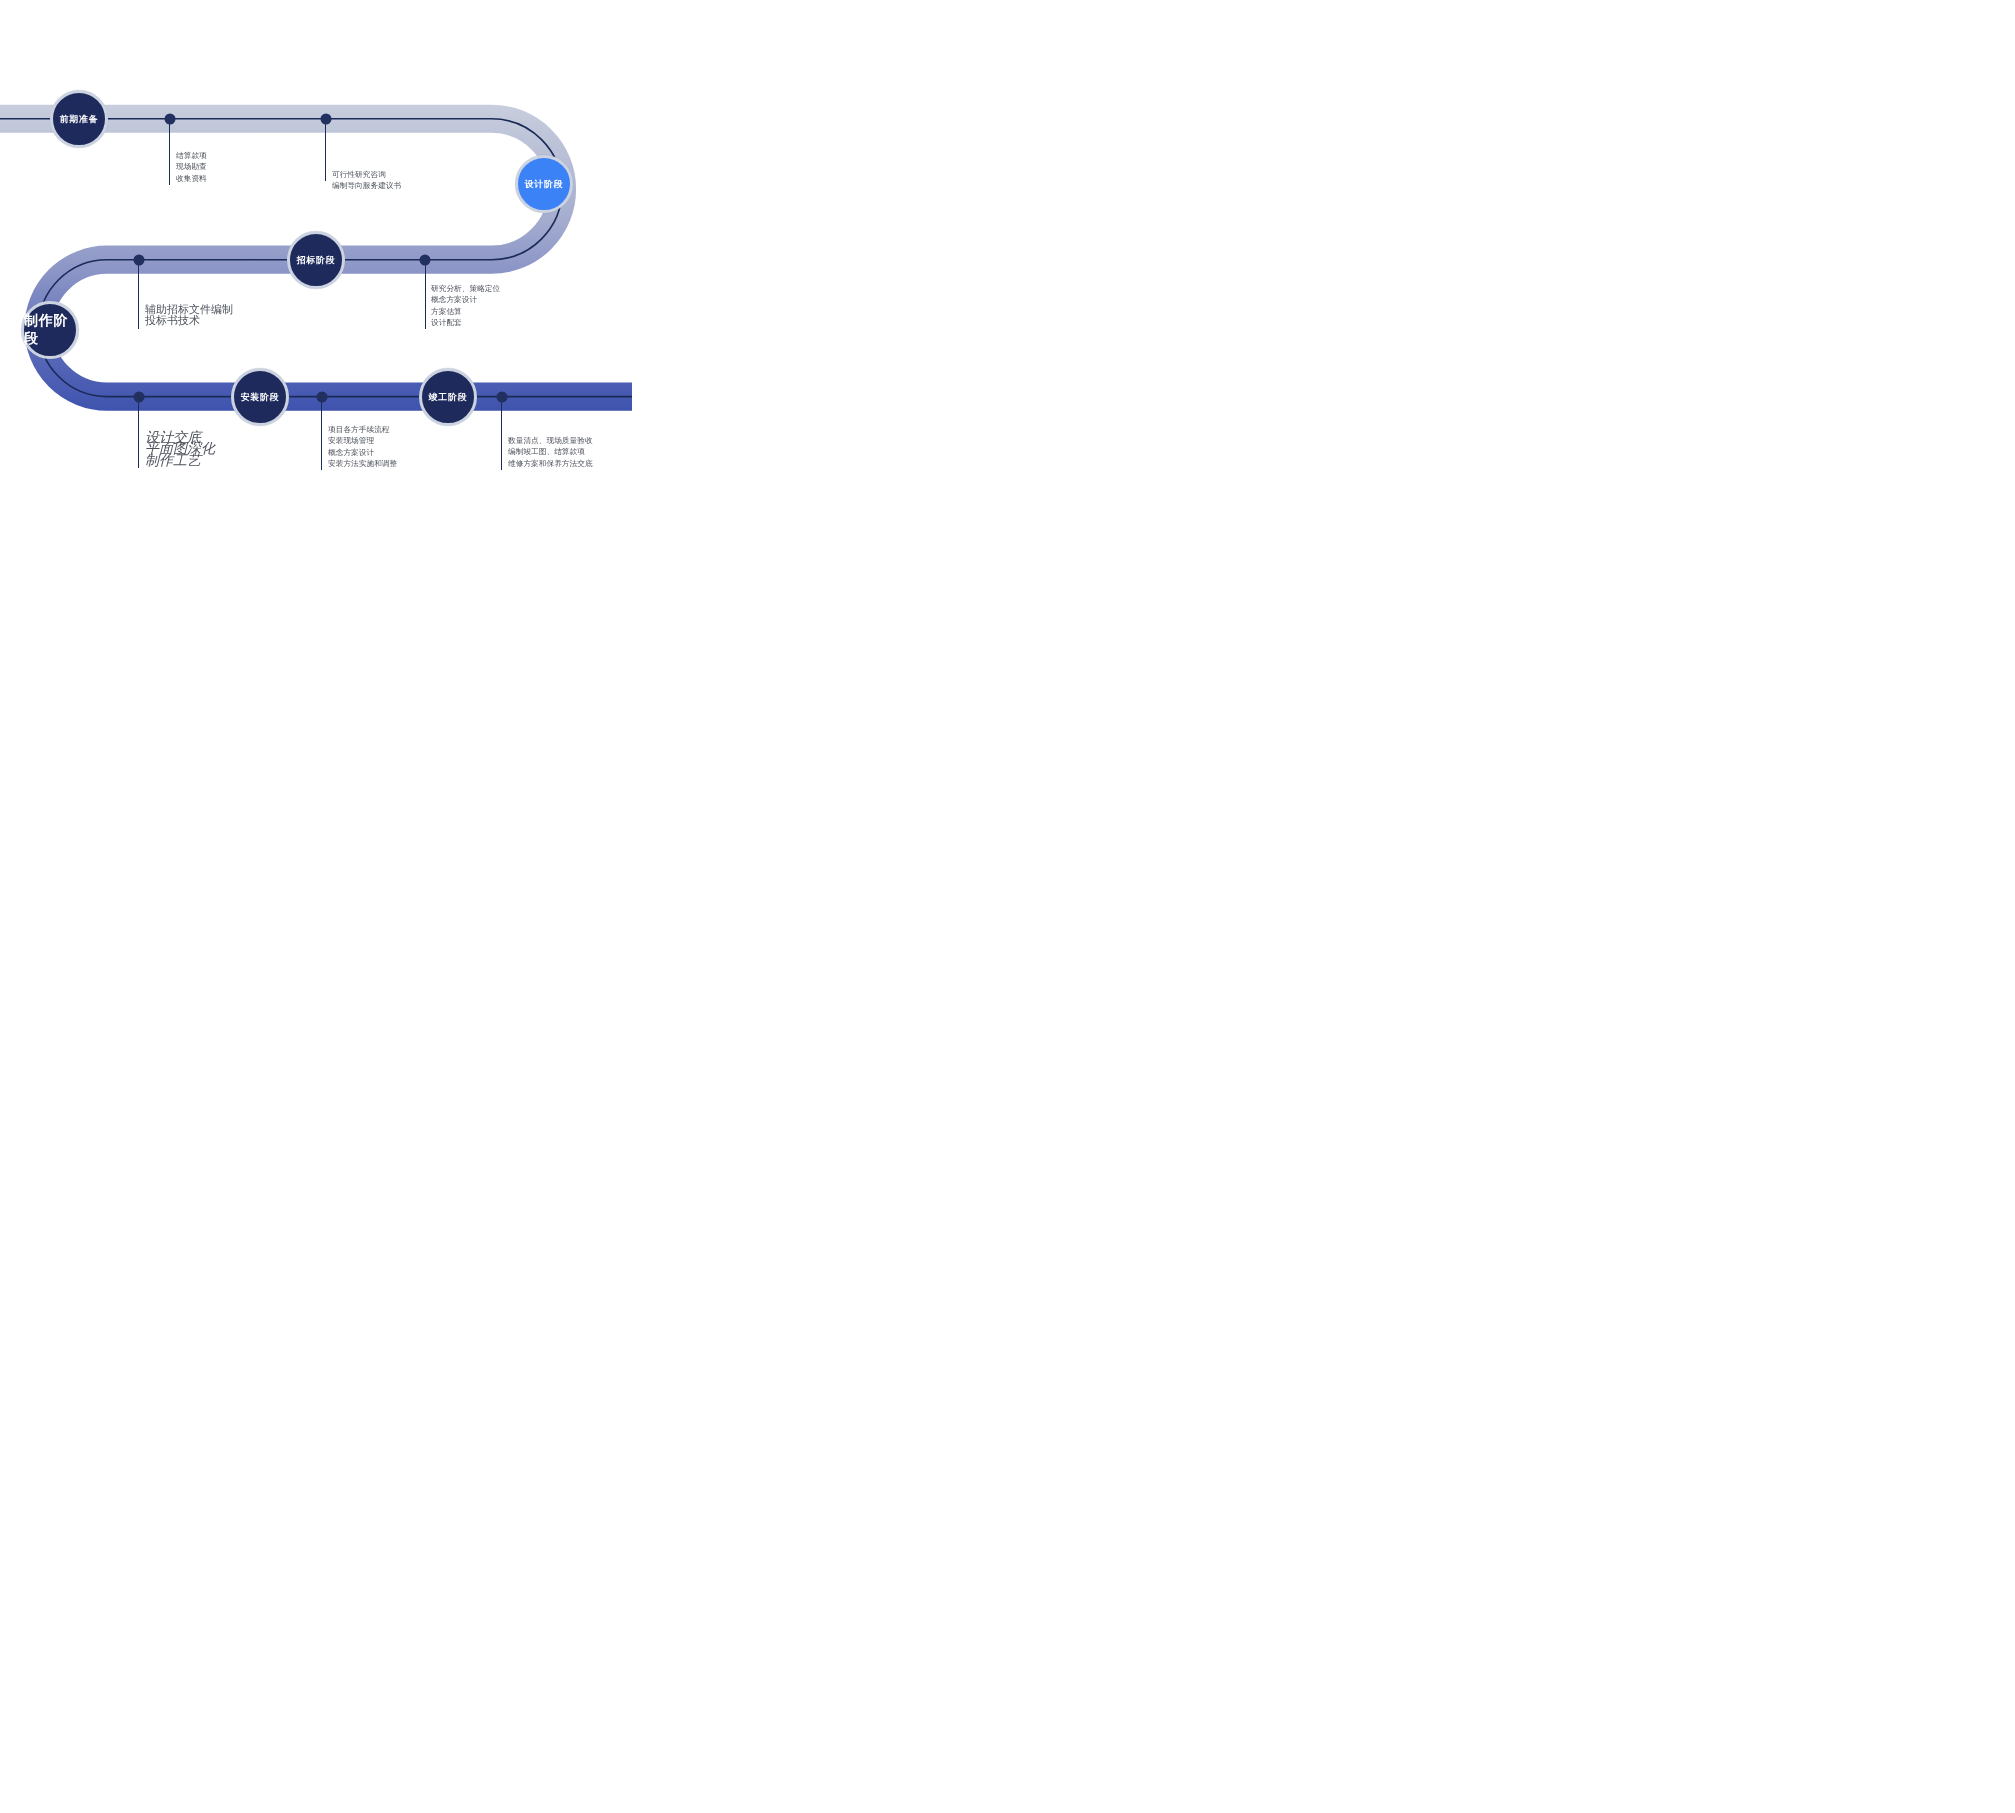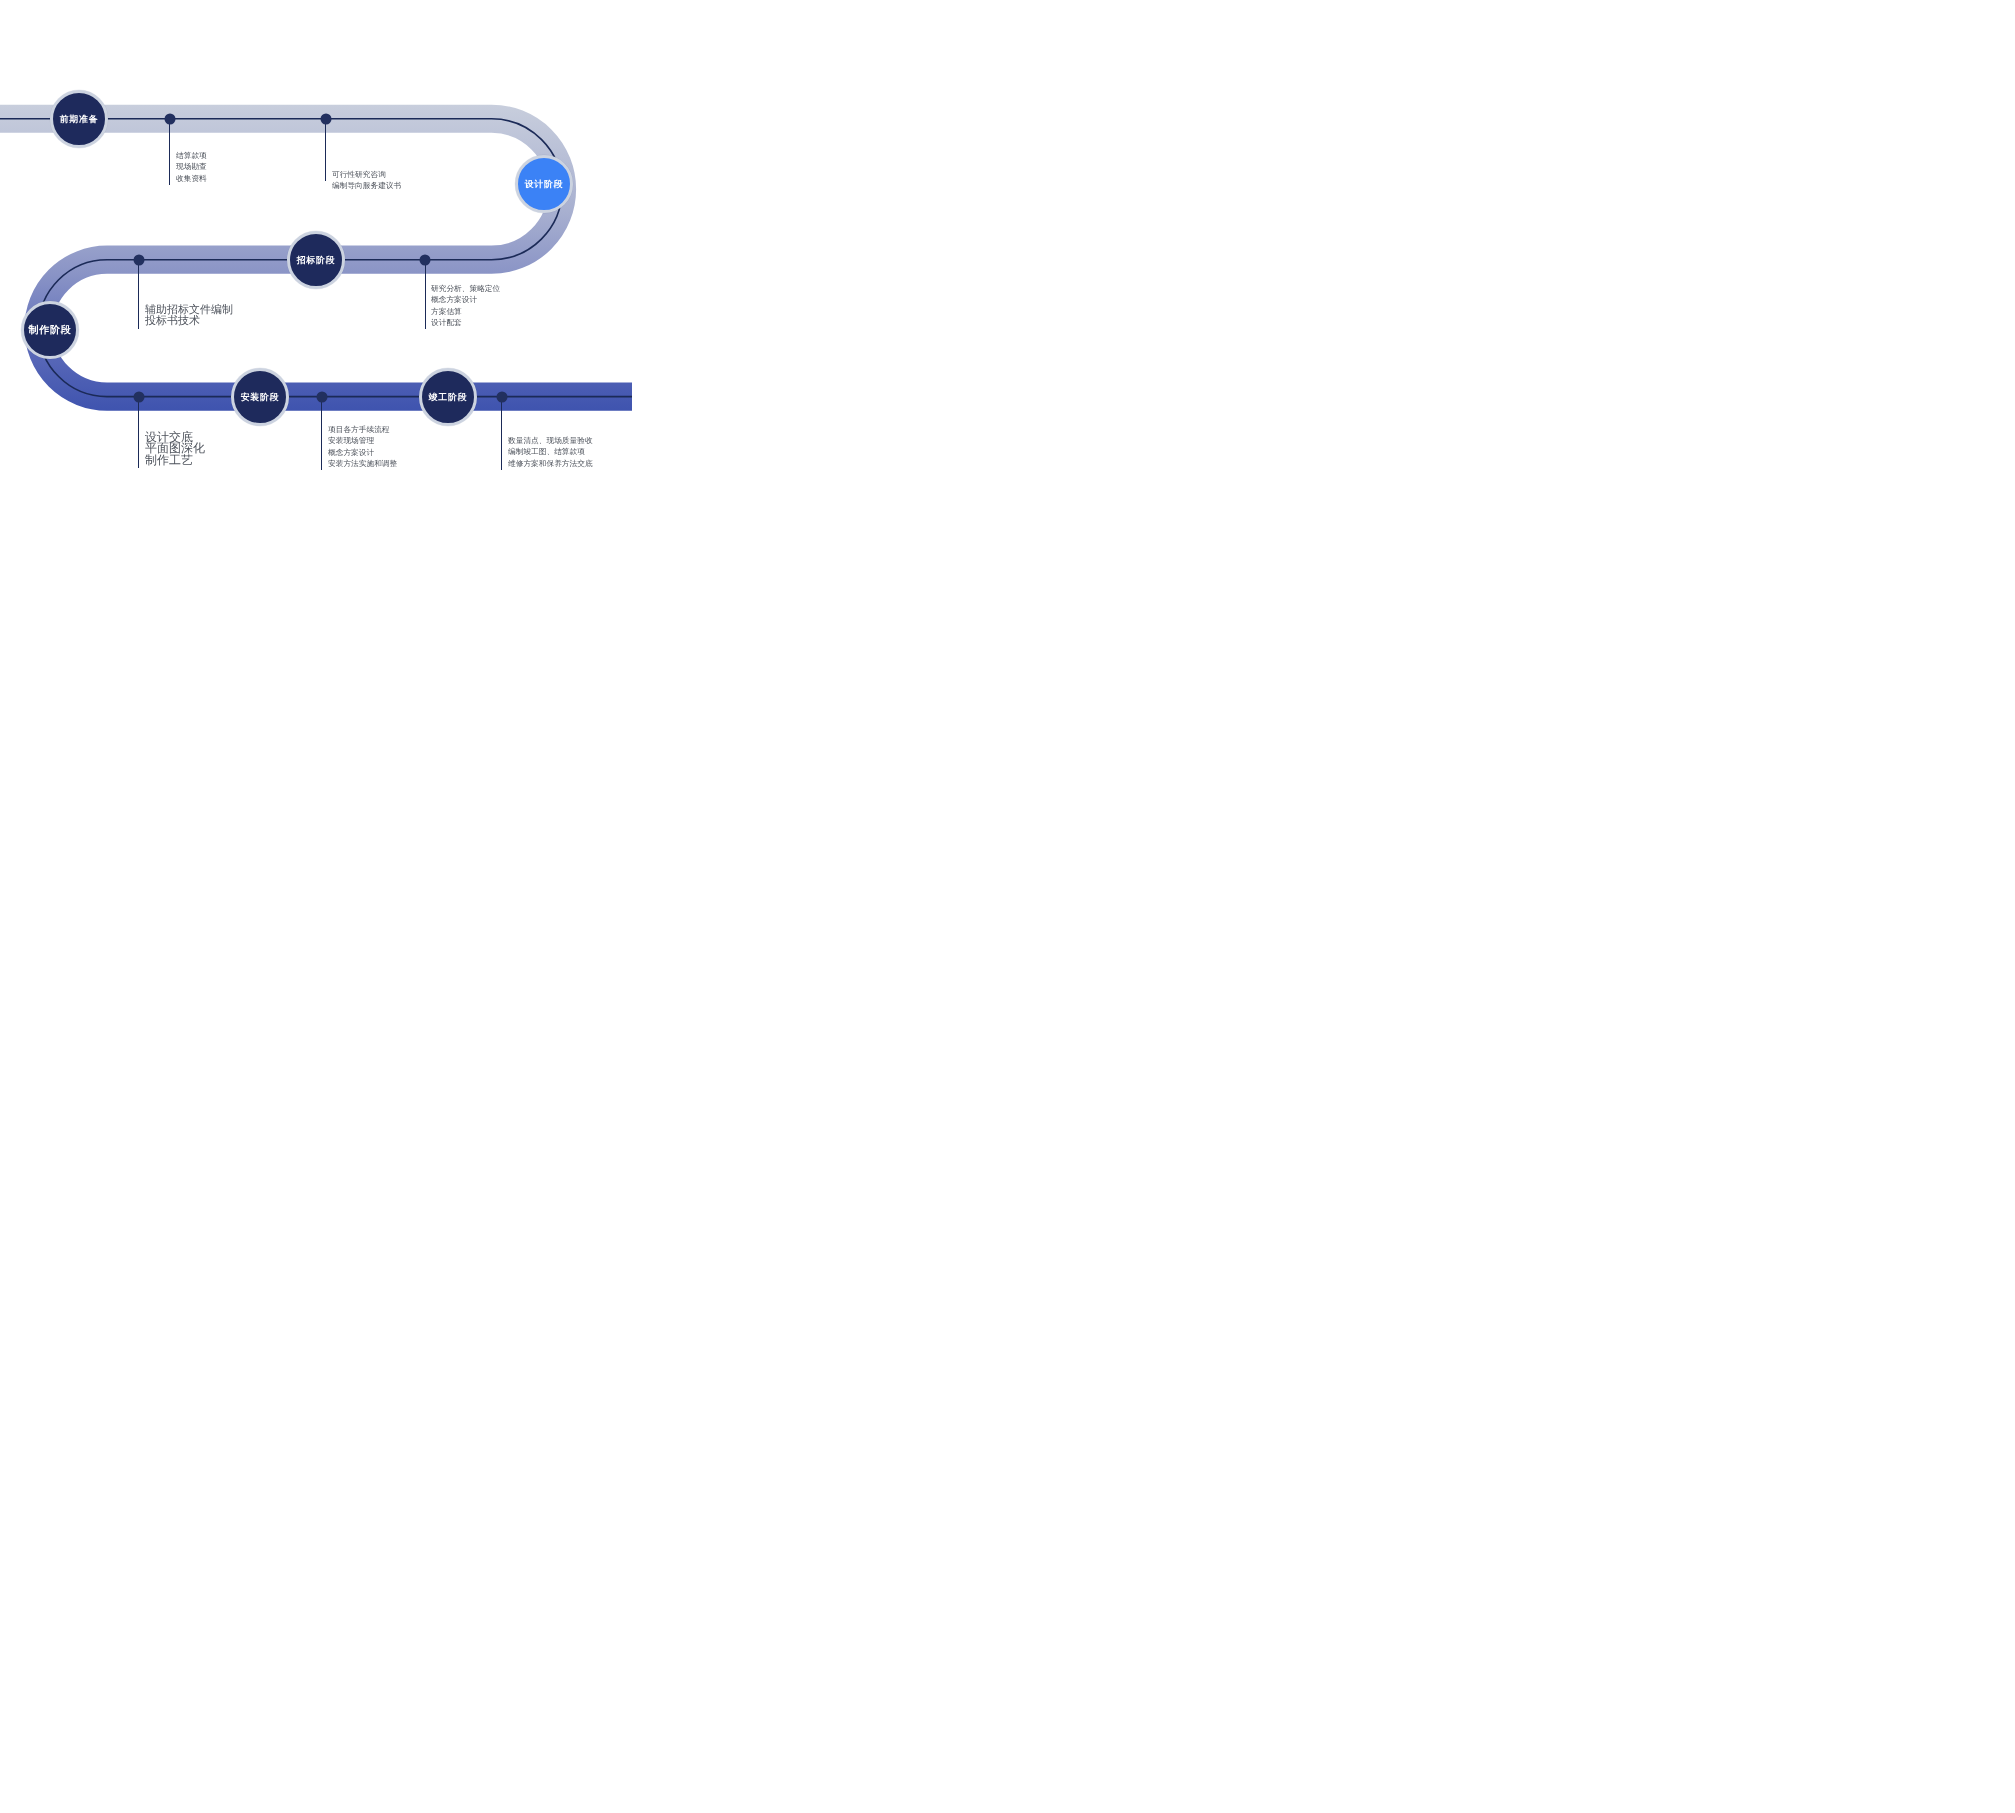--- a/index.html
+++ b/index.html
@@ -92,21 +92,21 @@
       <div class="vline" style="left: 425px; top: 260px; width: 1.2px; height: 69px; background: rgb(27, 42, 87);"></div>
       <div class="dot" style="left: 425px; top: 260px; width: 11px; height: 11px; background: rgb(34, 48, 95);"></div>
       <div class="note" style="left: 431px; top: 283px; color: rgb(77, 82, 91); font-size: 7.7px; line-height: 11.3px;">
         <div>研究分析、策略定位</div>
         <div>概念方案设计</div>
         <div>方案估算</div>
         <div>设计配套</div>
       </div>
       <div class="vline" style="left: 138px; top: 397px; width: 1.2px; height: 71px; background: rgb(27, 42, 87);"></div>
       <div class="dot" style="left: 139px; top: 397px; width: 11px; height: 11px; background: rgb(34, 48, 95);"></div>
-      <div class="note" style="left: 145px; top: 432px; color: rgb(77, 82, 91); font-size: 12px; line-height: 11.3px;">
+      <div class="note" style="left: 145px; top: 432px; color: rgb(77, 82, 91); font-size: 14px; line-height: 11.3px; font-style: italic;">
         <div>设计交底</div>
         <div>平面图深化</div>
         <div>制作工艺</div>
       </div>
       <div class="vline" style="left: 321px; top: 397px; width: 1.2px; height: 73px; background: rgb(27, 42, 87);"></div>
       <div class="dot" style="left: 322px; top: 397px; width: 11px; height: 11px; background: rgb(34, 48, 95);"></div>
       <div class="note" style="left: 328px; top: 424px; color: rgb(77, 82, 91); font-size: 7.7px; line-height: 11.3px;">
         <div>项目各方手续流程</div>
         <div>安装现场管理</div>
         <div>概念方案设计</div>
@@ -123,21 +123,21 @@
   <div id="phases">
       <div class="phase" style="left: 79px; top: 119px; width: 52px; height: 52px; background: rgb(30, 42, 92); border: 3.6px solid rgb(204, 211, 224); color: rgb(255, 255, 255); font-size: 8.9px; letter-spacing: 0.8px;">
         <span>前期准备</span>
       </div>
       <div class="phase" style="left: 544px; top: 184px; width: 52px; height: 52px; background: #3b82f6; border: 3.6px solid rgb(204, 211, 224); color: rgb(255, 255, 255); font-size: 8.9px; letter-spacing: 0.8px;">
         <span>设计阶段</span>
       </div>
       <div class="phase" style="left: 316px; top: 260px; width: 52px; height: 52px; background: rgb(30, 42, 92); border: 3.6px solid rgb(204, 211, 224); color: rgb(255, 255, 255); font-size: 8.9px; letter-spacing: 0.8px;">
         <span>招标阶段</span>
       </div>
-      <div class="phase" style="left: 50px; top: 330px; width: 52px; height: 52px; background: rgb(30, 42, 92); border: 3.6px solid rgb(204, 211, 224); color: rgb(255, 255, 255); font-size: 10px; letter-spacing: 0.8px;">
+      <div class="phase" style="left: 50px; top: 330px; width: 52px; height: 52px; background: rgb(30, 42, 92); border: 3.6px solid rgb(204, 211, 224); color: rgb(255, 255, 255); font-size: 14px; letter-spacing: 0.8px;">
         <span>制作阶段</span>
       </div>
       <div class="phase" style="left: 260px; top: 397px; width: 52px; height: 52px; background: rgb(30, 42, 92); border: 3.6px solid rgb(204, 211, 224); color: rgb(255, 255, 255); font-size: 8.9px; letter-spacing: 0.8px;">
         <span>安装阶段</span>
       </div>
       <div class="phase" style="left: 448px; top: 397px; width: 52px; height: 52px; background: rgb(30, 42, 92); border: 3.6px solid rgb(204, 211, 224); color: rgb(255, 255, 255); font-size: 8.9px; letter-spacing: 0.8px;">
         <span>竣工阶段</span>
       </div>
     </div>
 

